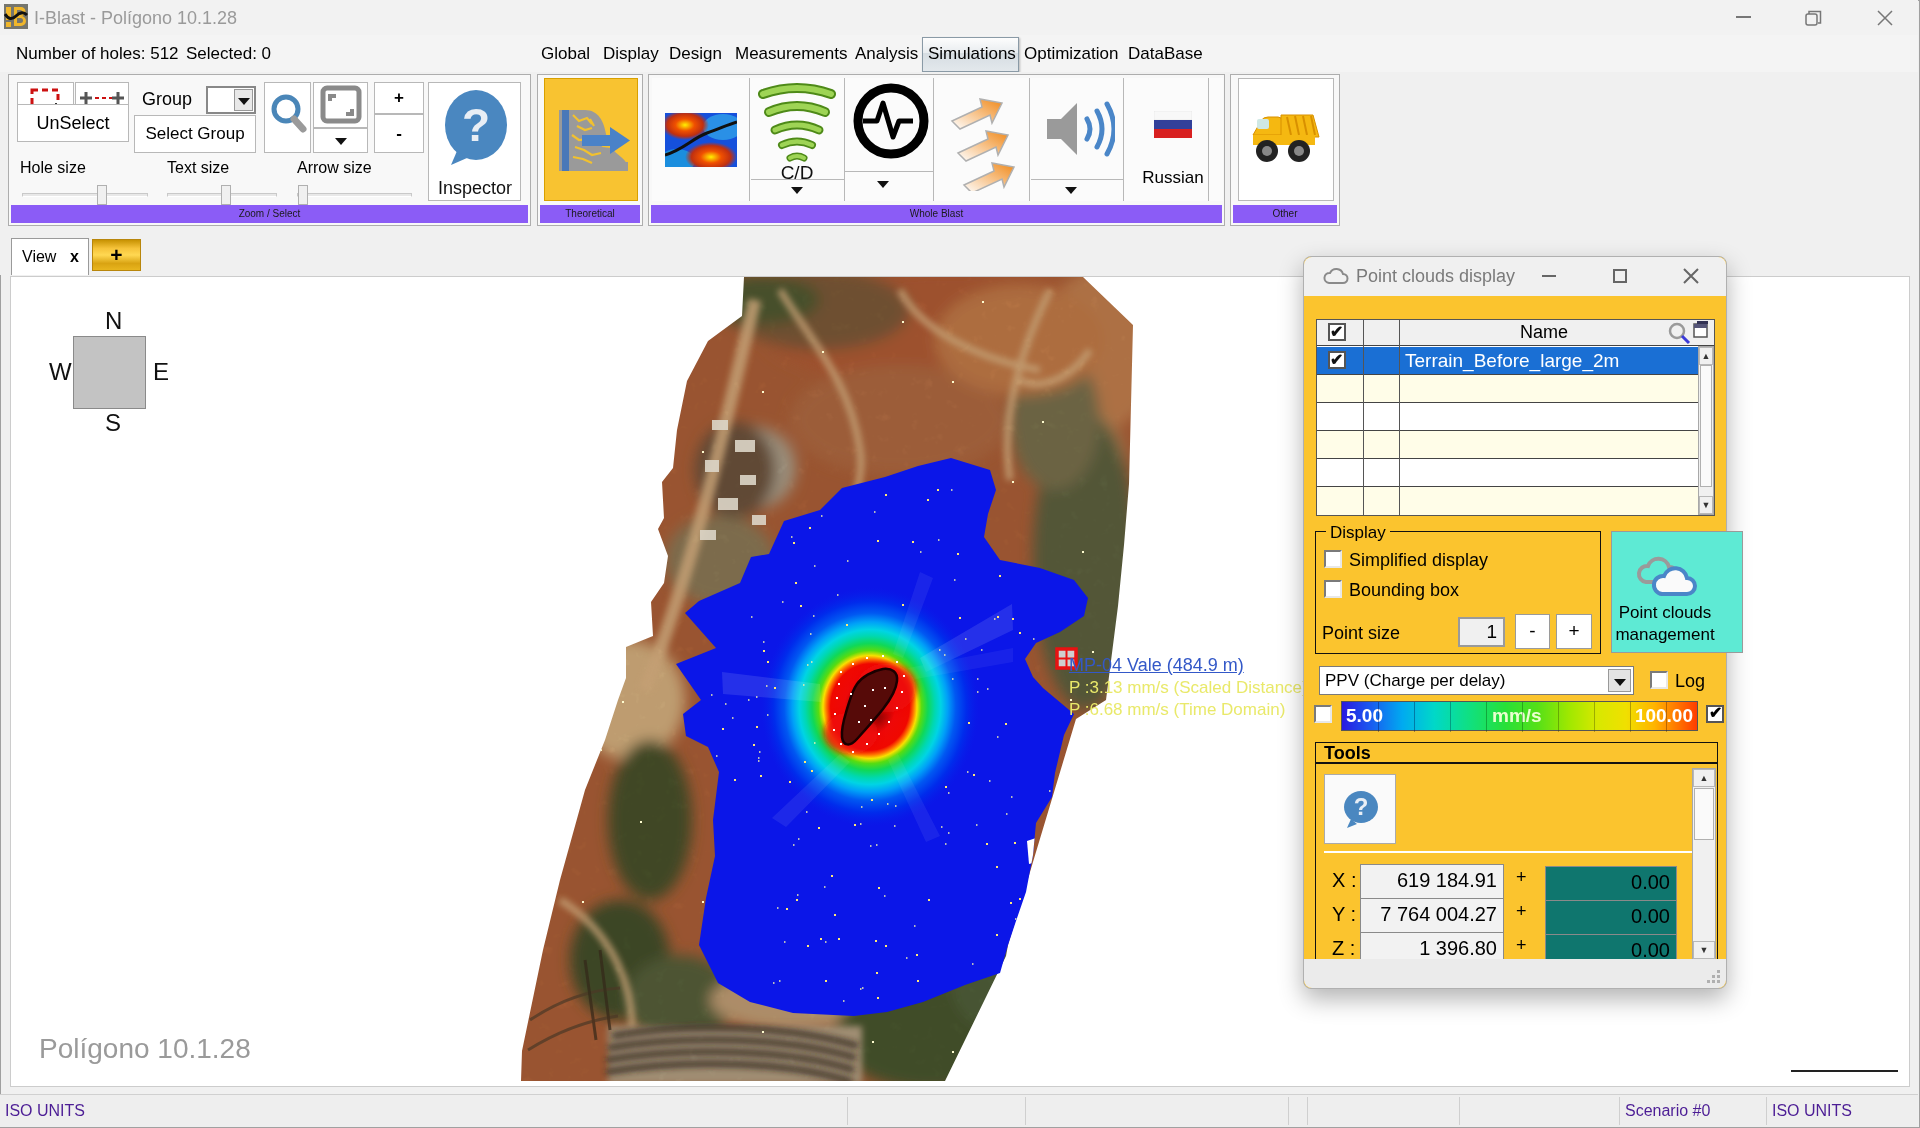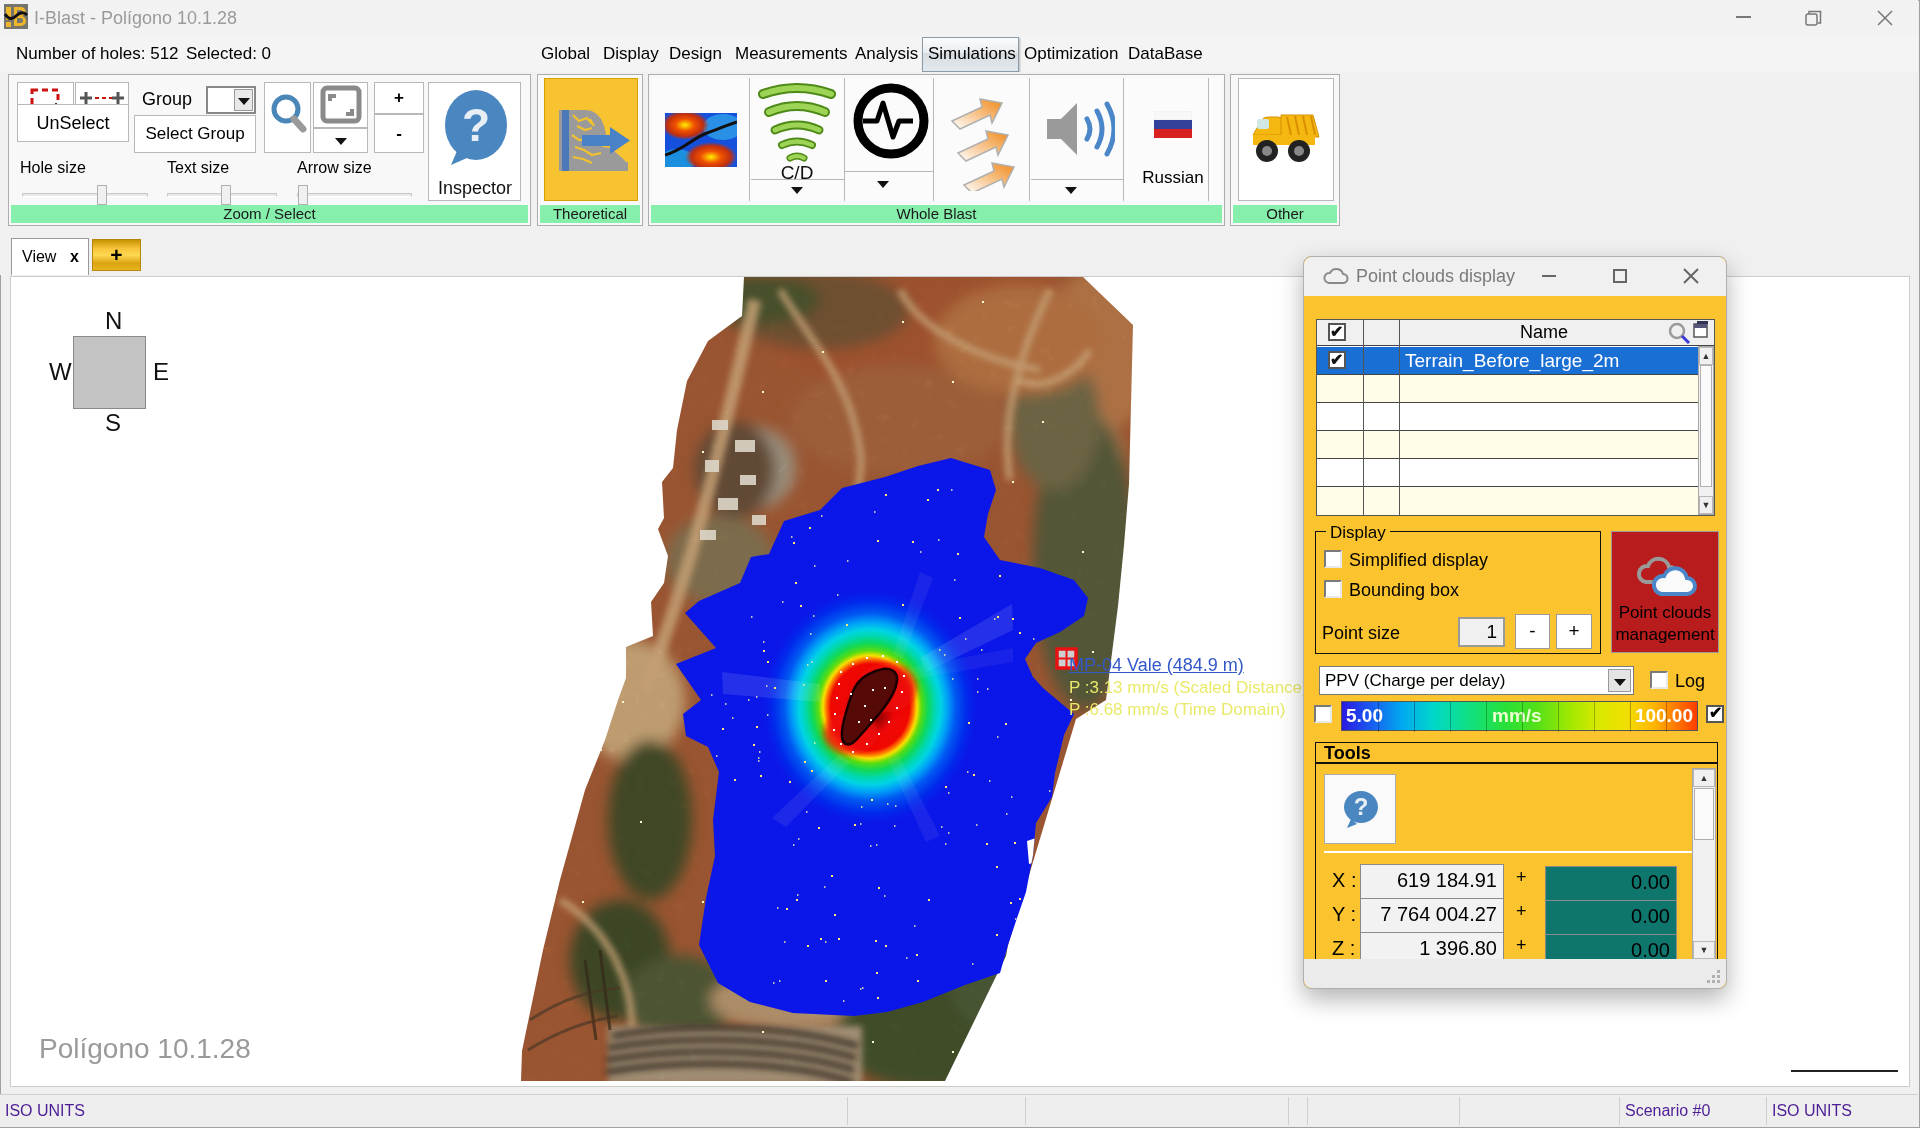--- a/index.html
+++ b/index.html
@@ -11,21 +11,21 @@
 #apptitle { position:absolute; left:34px; top:8px; font-size:18px; color:#9a9a9a; }
 
 
 #menubar { position:absolute; left:0; top:35px; width:1918px; height:37px; background:#f4f4f4; }
 .mitem { position:absolute; top:0; height:37px; line-height:37px; font-size:17px; color:#000; }
 #simsel { position:absolute; left:922px; top:2px; width:97px; height:35px; border:1px solid #8a9aa6; background:linear-gradient(#fdfdfd,#e8ecef 45%,#d6dde2 46%,#e3e8ec); box-shadow:1px 1px 2px rgba(0,0,0,.25); }
 
 
 #toolbar { position:absolute; left:0; top:72px; width:1918px; height:158px; background:#f0f0f0; }
 .group { position:absolute; top:2px; height:152px; background:#f8f8f8; border:1px solid #adadad; }
-.ystrip { position:absolute; left:2px; right:2px; bottom:2px; height:18px; background:#86efac; text-align:center; font-size:15px; color:#1a1a1a; line-height:18px; }
+.ystrip { position:absolute; left:2px; right:2px; bottom:2px; height:18px; background:#8b5cf6; text-align:center; font-size:10px; color:#1a1a1a; line-height:18px; }
 .tbtn { position:absolute; background:#fff; border:1px solid #b8b8b8; }
 .tlabel { position:absolute; font-size:16px; color:#000; }
 .slider-track { position:absolute; height:4px; border:1px solid #c9c9c9; border-bottom-color:#fff; background:#e8e8e8; }
 .slider-thumb { position:absolute; width:10px; height:20px; background:#f0f0f0; border:1px solid #b0b0b0; }
 .ddown { position:absolute; }
 .ddown:after { content:""; position:absolute; left:0; top:0; border-left:6px solid transparent; border-right:6px solid transparent; border-top:7px solid #111; }
 
 
 #tabrow { position:absolute; left:0; top:230px; width:1918px; height:45px; background:#f0f0f0; }
 #viewtab { position:absolute; left:11px; top:8px; width:78px; height:37px; background:#fff; border:1px solid #9a9a9a; border-bottom:none; font-size:16px; }
@@ -55,21 +55,21 @@
 .cline { position:absolute; top:0; bottom:0; width:1px; background:#555; z-index:5; }
 .chk { position:absolute; width:18px; height:18px; background:#fff; border:2px solid #555; }
 .chk.on:after { content:"\2714"; position:absolute; left:0px; top:-3px; font-size:16px; font-weight:bold; color:#111; }
 .vscroll { position:absolute; background:#f0f0f0; border:1px solid #a8a8a8; }
 .sarrow { position:absolute; left:0; width:100%; height:18px; background:#f0f0f0; border:1px solid #b8b8b8; font-size:9px; text-align:center; line-height:17px; color:#333; }
 
 
 #dgroup { position:absolute; left:11px; top:274px; width:286px; height:123px; border:1px solid #111; }
 #dgrouplab { position:absolute; left:10px; top:-9px; background:#fbc42e; padding:0 4px; font-size:17px; }
 .wchk { position:absolute; width:18px; height:18px; background:#fff; border-top:2px solid #7a7a7a; border-left:2px solid #7a7a7a; border-bottom:2px solid #e8e8e8; border-right:2px solid #e8e8e8; }
-#pcmbtn { position:absolute; left:307px; top:274px; width:108px; height:122px; background:#b91c1c; border:1px solid #9a9a9a; text-align:center; font-size:17px; }
+#pcmbtn { position:absolute; left:307px; top:274px; width:132px; height:122px; background:#5eead4; border:1px solid #9a9a9a; text-align:center; font-size:17px; }
 #ppv { position:absolute; left:15px; top:409px; width:315px; height:29px; background:#fff; border:1px solid #7a7a7a; font-size:17px; line-height:27px; padding-left:5px; }
 #grad { position:absolute; left:37px; top:444px; width:357px; height:30px; border:1px solid #555; }
 
 
 #tools { position:absolute; left:11px; top:485px; width:403px; height:219px; border:1px solid #111; }
 #toolshead { height:21px; border-bottom:2px solid #111; font-size:18px; font-weight:bold; padding-left:8px; }
 .numbox { position:absolute; height:49px; background:#f2f2f2; border:1px solid #8a8a8a; font-size:20px; text-align:right; padding:4px 6px 0 0; }
 .numbox.w { background:#0f766e; }
 
 

